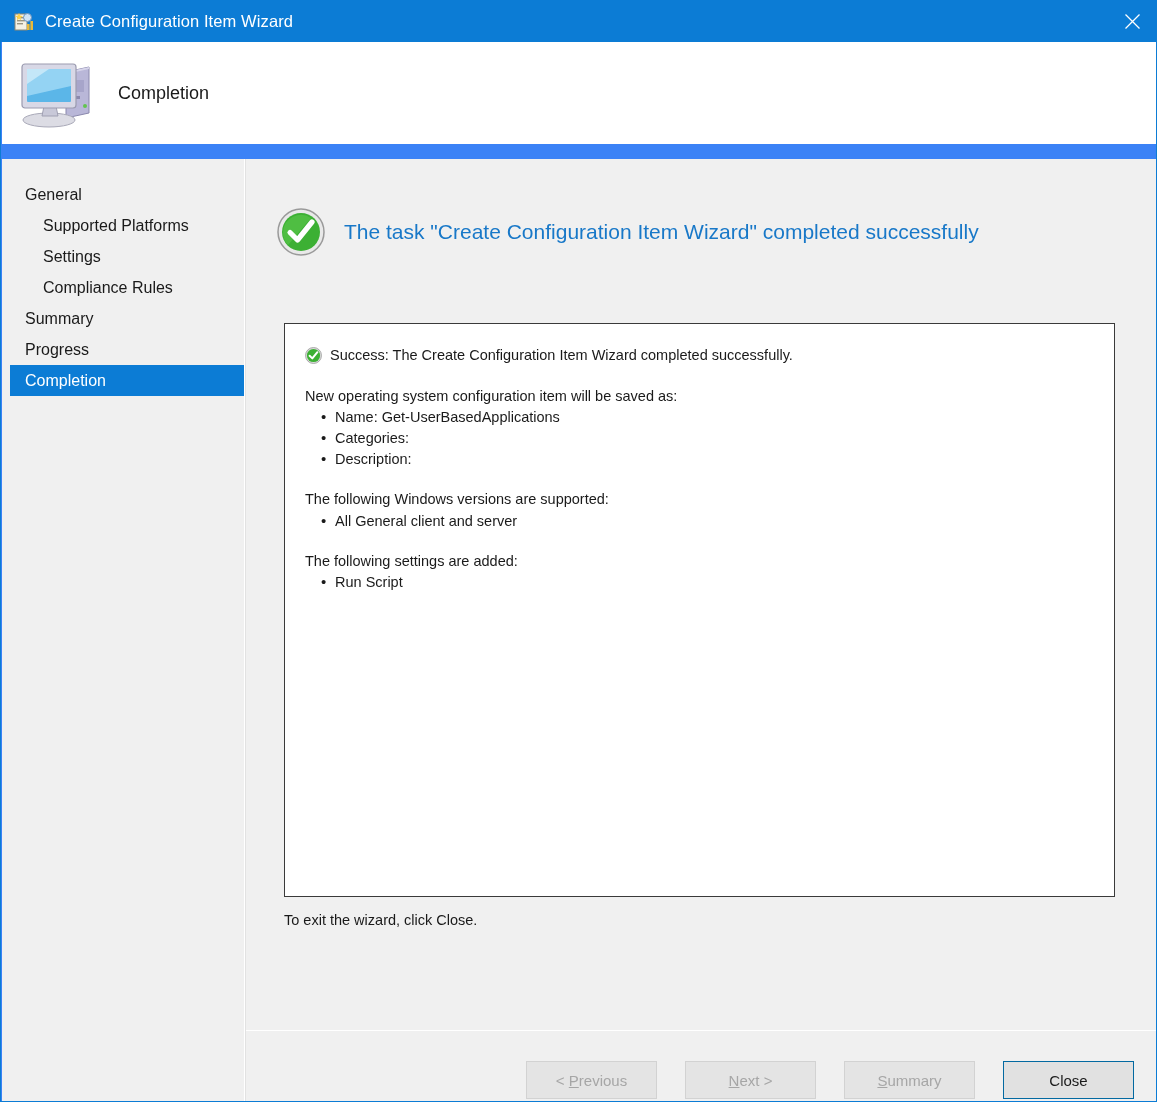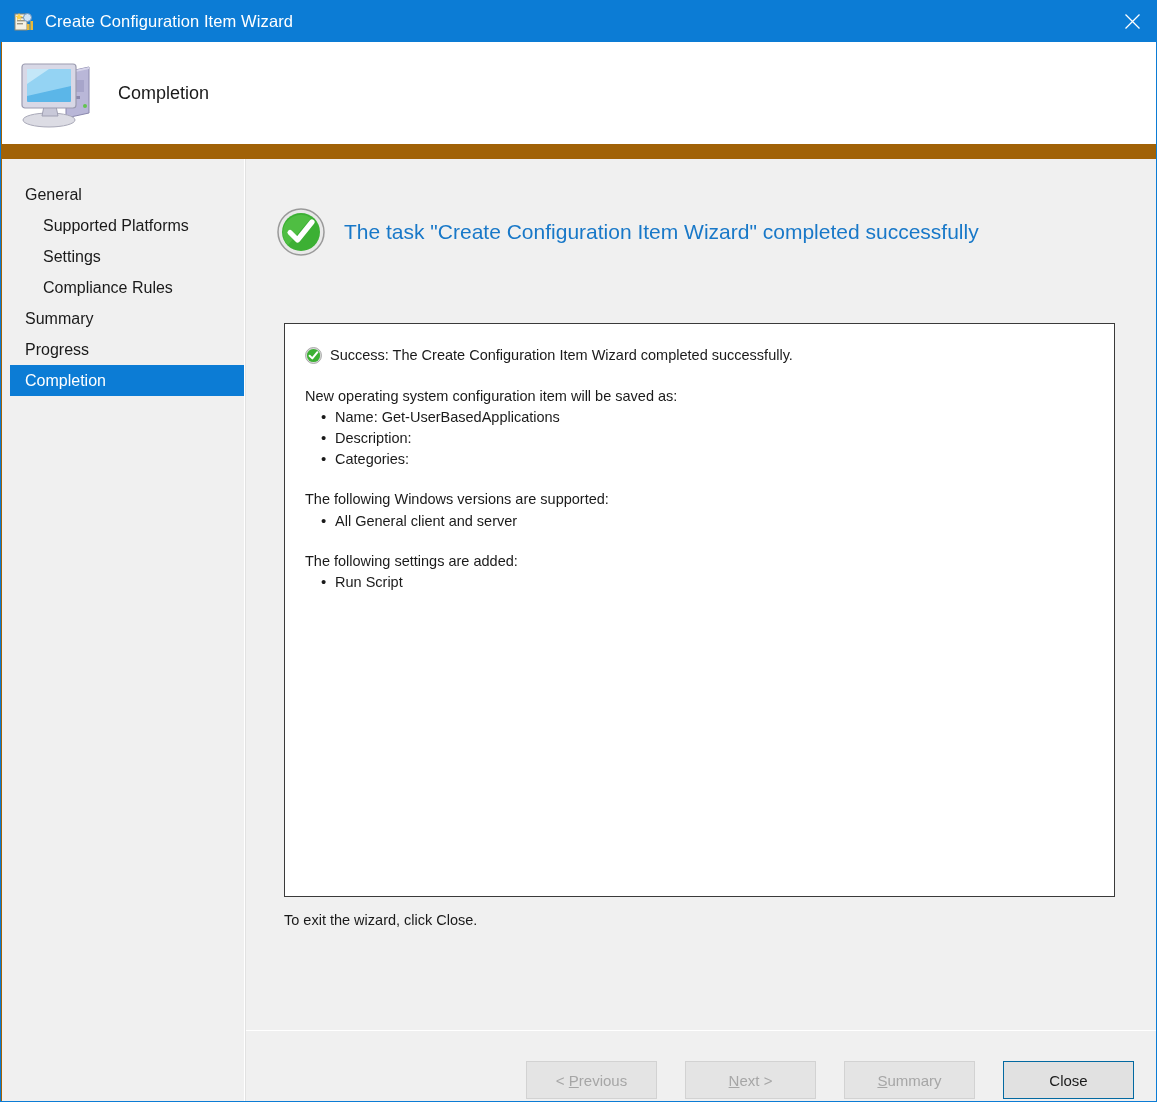--- a/index.html
+++ b/index.html
@@ -13,21 +13,21 @@
     background: #ffffff;
     overflow: hidden;
   }
 
   .window {
     position: relative;
     width: 1157px;
     height: 1102px;
     box-sizing: border-box;
     border: 1px solid #0c7cd5;
-    background: #a16207;
+    background: #3b82f6;
     overflow: hidden;
   }
 
   
   .titlebar {
     position: absolute;
     left: 0; top: 0;
     width: 1155px;
     height: 41px;
     background: #0c7cd5;
@@ -354,22 +354,22 @@
                 <path d="M4.6 8.8 L7.3 11.4 L12.4 5.2" stroke="#ffffff" stroke-width="2" fill="none" stroke-linecap="round" stroke-linejoin="round"></path>
               </svg>
             </div>
             <div class="success-line-text">Success: The Create Configuration Item Wizard completed successfully.</div>
           </div>
 
           <div class="block">
             <div class="block-title">New operating system configuration item will be saved as:</div>
             <ul class="bullets">
               <li>Name: Get-UserBasedApplications</li>
+              <li>Categories:</li>
               <li>Description:</li>
-              <li>Categories:</li>
             </ul>
           </div>
 
           <div class="block">
             <div class="block-title">The following Windows versions are supported:</div>
             <ul class="bullets">
               <li>All General client and server</li>
             </ul>
           </div>
 

